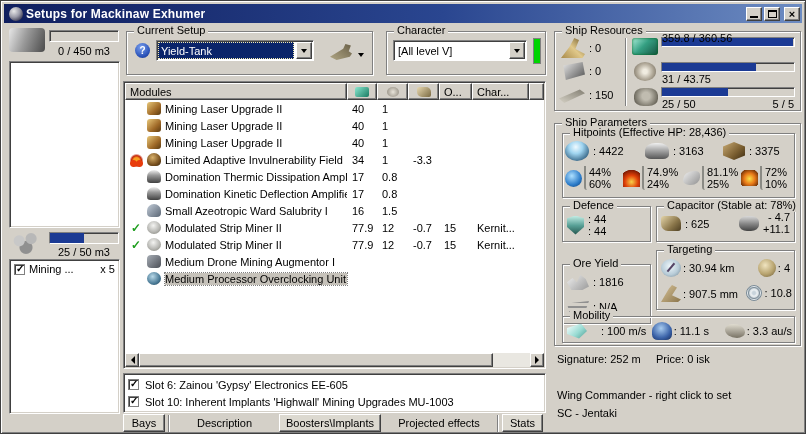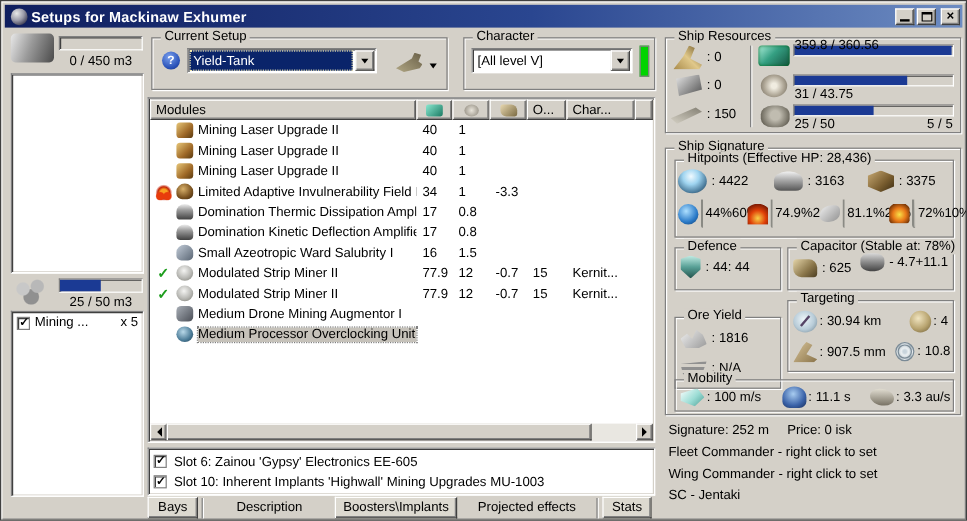--- a/index.html
+++ b/index.html
@@ -94,21 +94,21 @@
   .ic-scanres{width:20px;height:17px;background:linear-gradient(135deg,#d8c49a,#8a744a);clip-path:polygon(0 100%,40% 20%,55% 0,80% 15%,55% 60%,100% 85%,85% 100%);}
   .ic-sensor{width:16px;height:16px;border:3px double #7a8a96;border-radius:50%;background:radial-gradient(circle,#c8d4dc 20%,#eef2f4 45%,#9aaab4);}
   .ic-speed{width:20px;height:15px;background:linear-gradient(135deg,#fbffff,#9adcd4 55%,#4a9a90);clip-path:polygon(0 30%,70% 0,100% 50%,60% 100%,0 70%);}
   .ic-align{width:20px;height:18px;background:radial-gradient(circle at 45% 35%,#a8ccf0,#3a62a8 60%,#182c58);border-radius:50% 50% 30% 30%;}
   .ic-warp{width:20px;height:14px;background:linear-gradient(180deg,#e0dcd0,#787264);border-radius:40% 60% 40% 60%;}
   .ic-help{width:15px;height:15px;border-radius:50%;background:radial-gradient(circle at 40% 30%,#7aa0ee,#2a52b8 65%,#12287a);
      color:#fff;font-weight:bold;font-size:10px;display:inline-flex;align-items:center;justify-content:center;}
   .ic-wrench{width:22px;height:16px;background:linear-gradient(40deg,#b0a684,#6a6048);clip-path:polygon(0 80%,60% 30%,70% 0,95% 10%,85% 45%,100% 60%,90% 80%,30% 100%);}
   
   .srow{display:flex;align-items:center;gap:4px;white-space:nowrap;}
-  .stack{display:flex;line-height:12px;}
+  .stack{display:flex;flex-direction:column;line-height:12px;}
   .rdiv{width:3px;height:24px;border-left:2px solid #8a8a84;border-radius:0 0 0 8px;margin:0 1px;}
   .tabsep{position:absolute;top:414px;width:2px;height:17px;border-left:1px solid #808080;border-right:1px solid #fff;}
   .tab{position:absolute;top:413px;height:18px;display:flex;align-items:center;justify-content:center;}
   .tab.raised{background:#dcd9d0;border:1px solid;border-color:#fff #404040 #404040 #fff;box-shadow:inset -1px -1px 0 #808080;}
   .flat-tab{background:transparent;}
   .hsb{position:absolute;height:14px;display:flex;}
   .sb-btn{width:14px;height:14px;display:flex;align-items:center;justify-content:center;flex:none;}
   .sb-track{flex:1;background:#e9e7e1;position:relative;}
   .sb-thumb{position:absolute;top:0;height:14px;}
   .tri-l{width:0;height:0;border:4px solid transparent;border-right:4px solid #000;margin-left:-3px;}
@@ -389,21 +389,21 @@
     <div style="position:absolute;left:107px;top:41px">31 / 43.75</div>
     <span class="ic ic-dbay" style="position:absolute;left:79px;top:56px"></span>
     <div class="bar" style="left:106px;top:55px;width:134px;height:10px">
         <div class="fill" style="width: 50%;"></div>
       </div>
     <div style="position:absolute;left:107px;top:66px">25 / 50</div>
     <div style="position:absolute;right:6px;top:66px">5 / 5</div>
   </div>
 
   <div class="gb" style="left:553px;top:122px;width:247px;height:223px">
-    <span class="gl">Ship Signature</span>
+    <span class="gl">Ship Parameters</span>
 
     <div class="gb" style="left:7px;top:9px;width:233px;height:65px">
       <span class="gl">Hitpoints (Effective HP: 28,436)</span>
       <div style="position:absolute;left:2px;top:7px;right:2px;display:flex">
         <span class="srow" style="width:80px">
             <span class="ic ic-shield"></span>
             <span>: 4422</span>
           </span>
         <span class="srow" style="width:78px">
             <span class="ic ic-armor"></span>
@@ -504,35 +504,34 @@
         </div>
       <div class="srow" style="position:absolute;right:2px;top:34px;gap:2px">
           <span class="ic ic-sensor"></span>
           <span>: 10.8</span>
         </div>
     </div>
 
     <div class="gb" style="left:7px;top:192px;width:233px;height:27px">
       <span class="gl">Mobility</span>
       <div style="position:absolute;left:4px;top:5px;right:2px;display:flex">
-        <span class="srow" style="width:88px;gap:2px">
+        <span class="srow" style="width:88px;gap:14px">
             <span class="ic ic-speed"></span>
             <span>: 100 m/s</span>
           </span>
         <span class="srow" style="width:76px;gap:2px">
             <span class="ic ic-align"></span>
             <span>: 11.1 s</span>
           </span>
         <span class="srow" style="gap:2px">
             <span class="ic ic-warp"></span>
             <span>: 3.3 au/s</span>
           </span>
       </div>
     </div>
   </div>
 
   <div style="position:absolute;left:556px;top:352px">Signature: 252 m</div>
   <div style="position:absolute;left:655px;top:352px">Price: 0 isk</div>
-  <div style="position:absolute;left:556px;top:370px">Fleet Commander - right click to set</div>
   <div style="position:absolute;left:556px;top:388px">Wing Commander - right click to set</div>
   <div style="position:absolute;left:556px;top:406px">SC - Jentaki</div>
 
 </div>
 
 </body></html>

